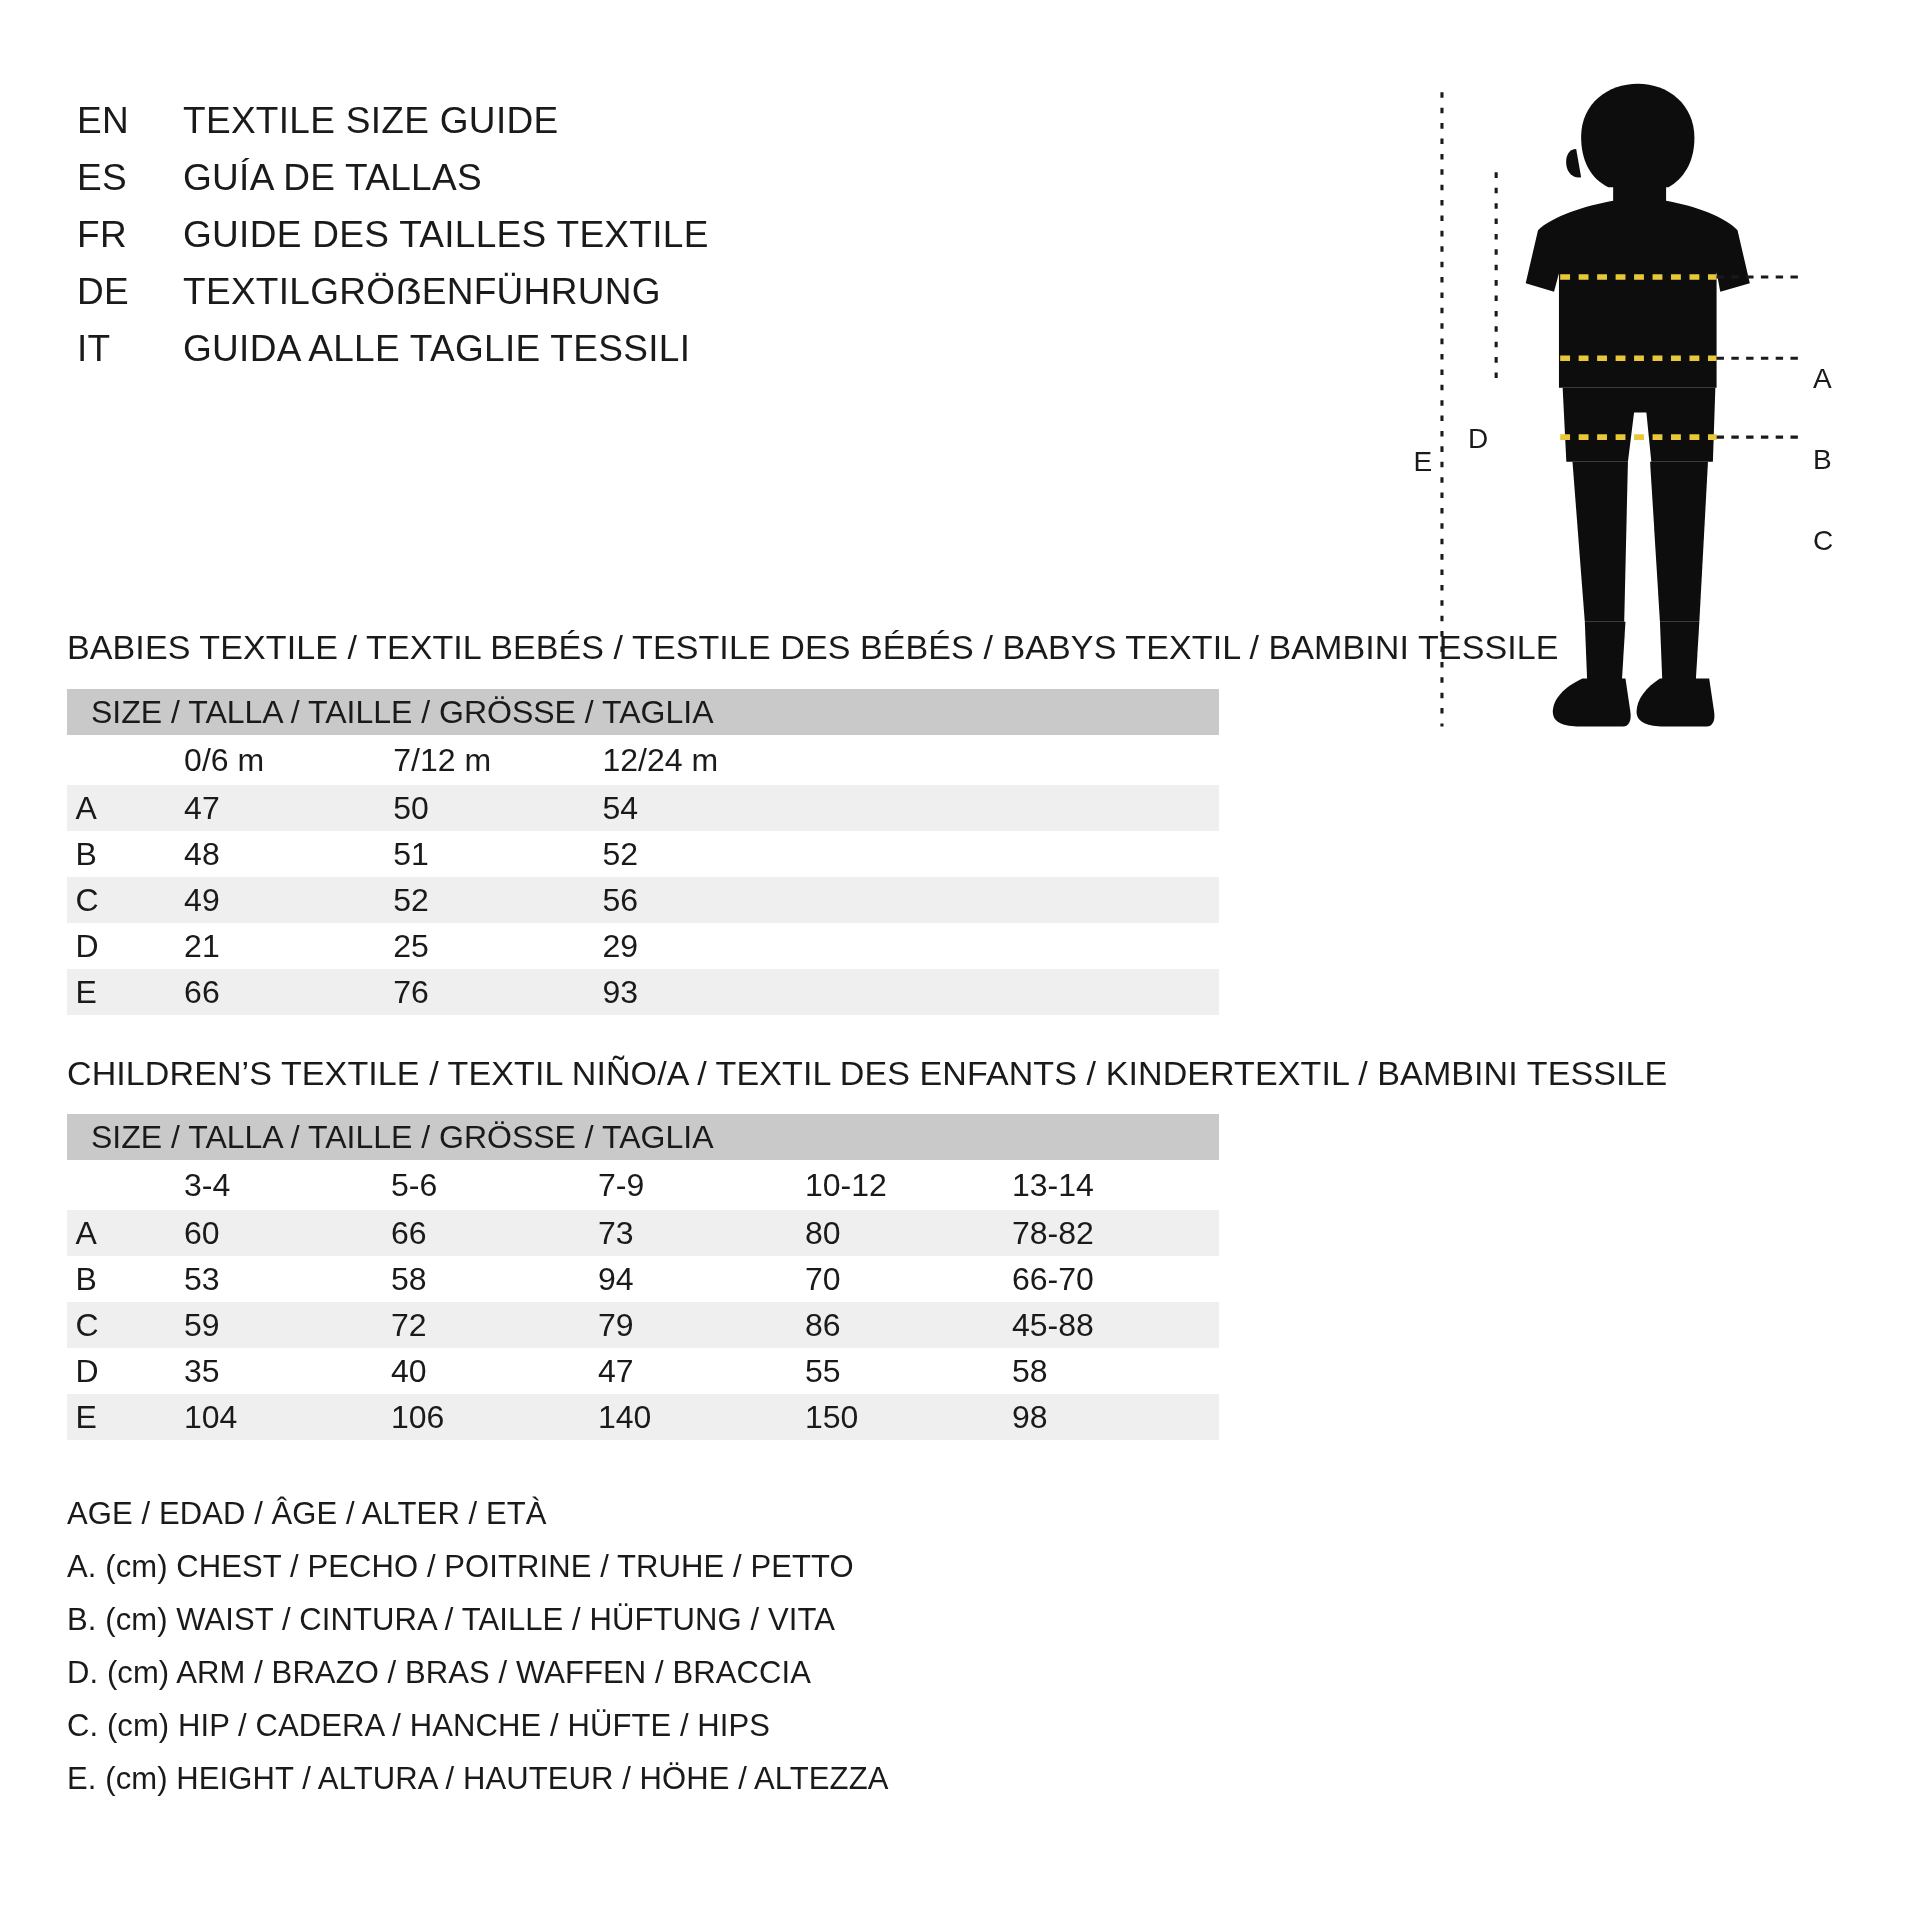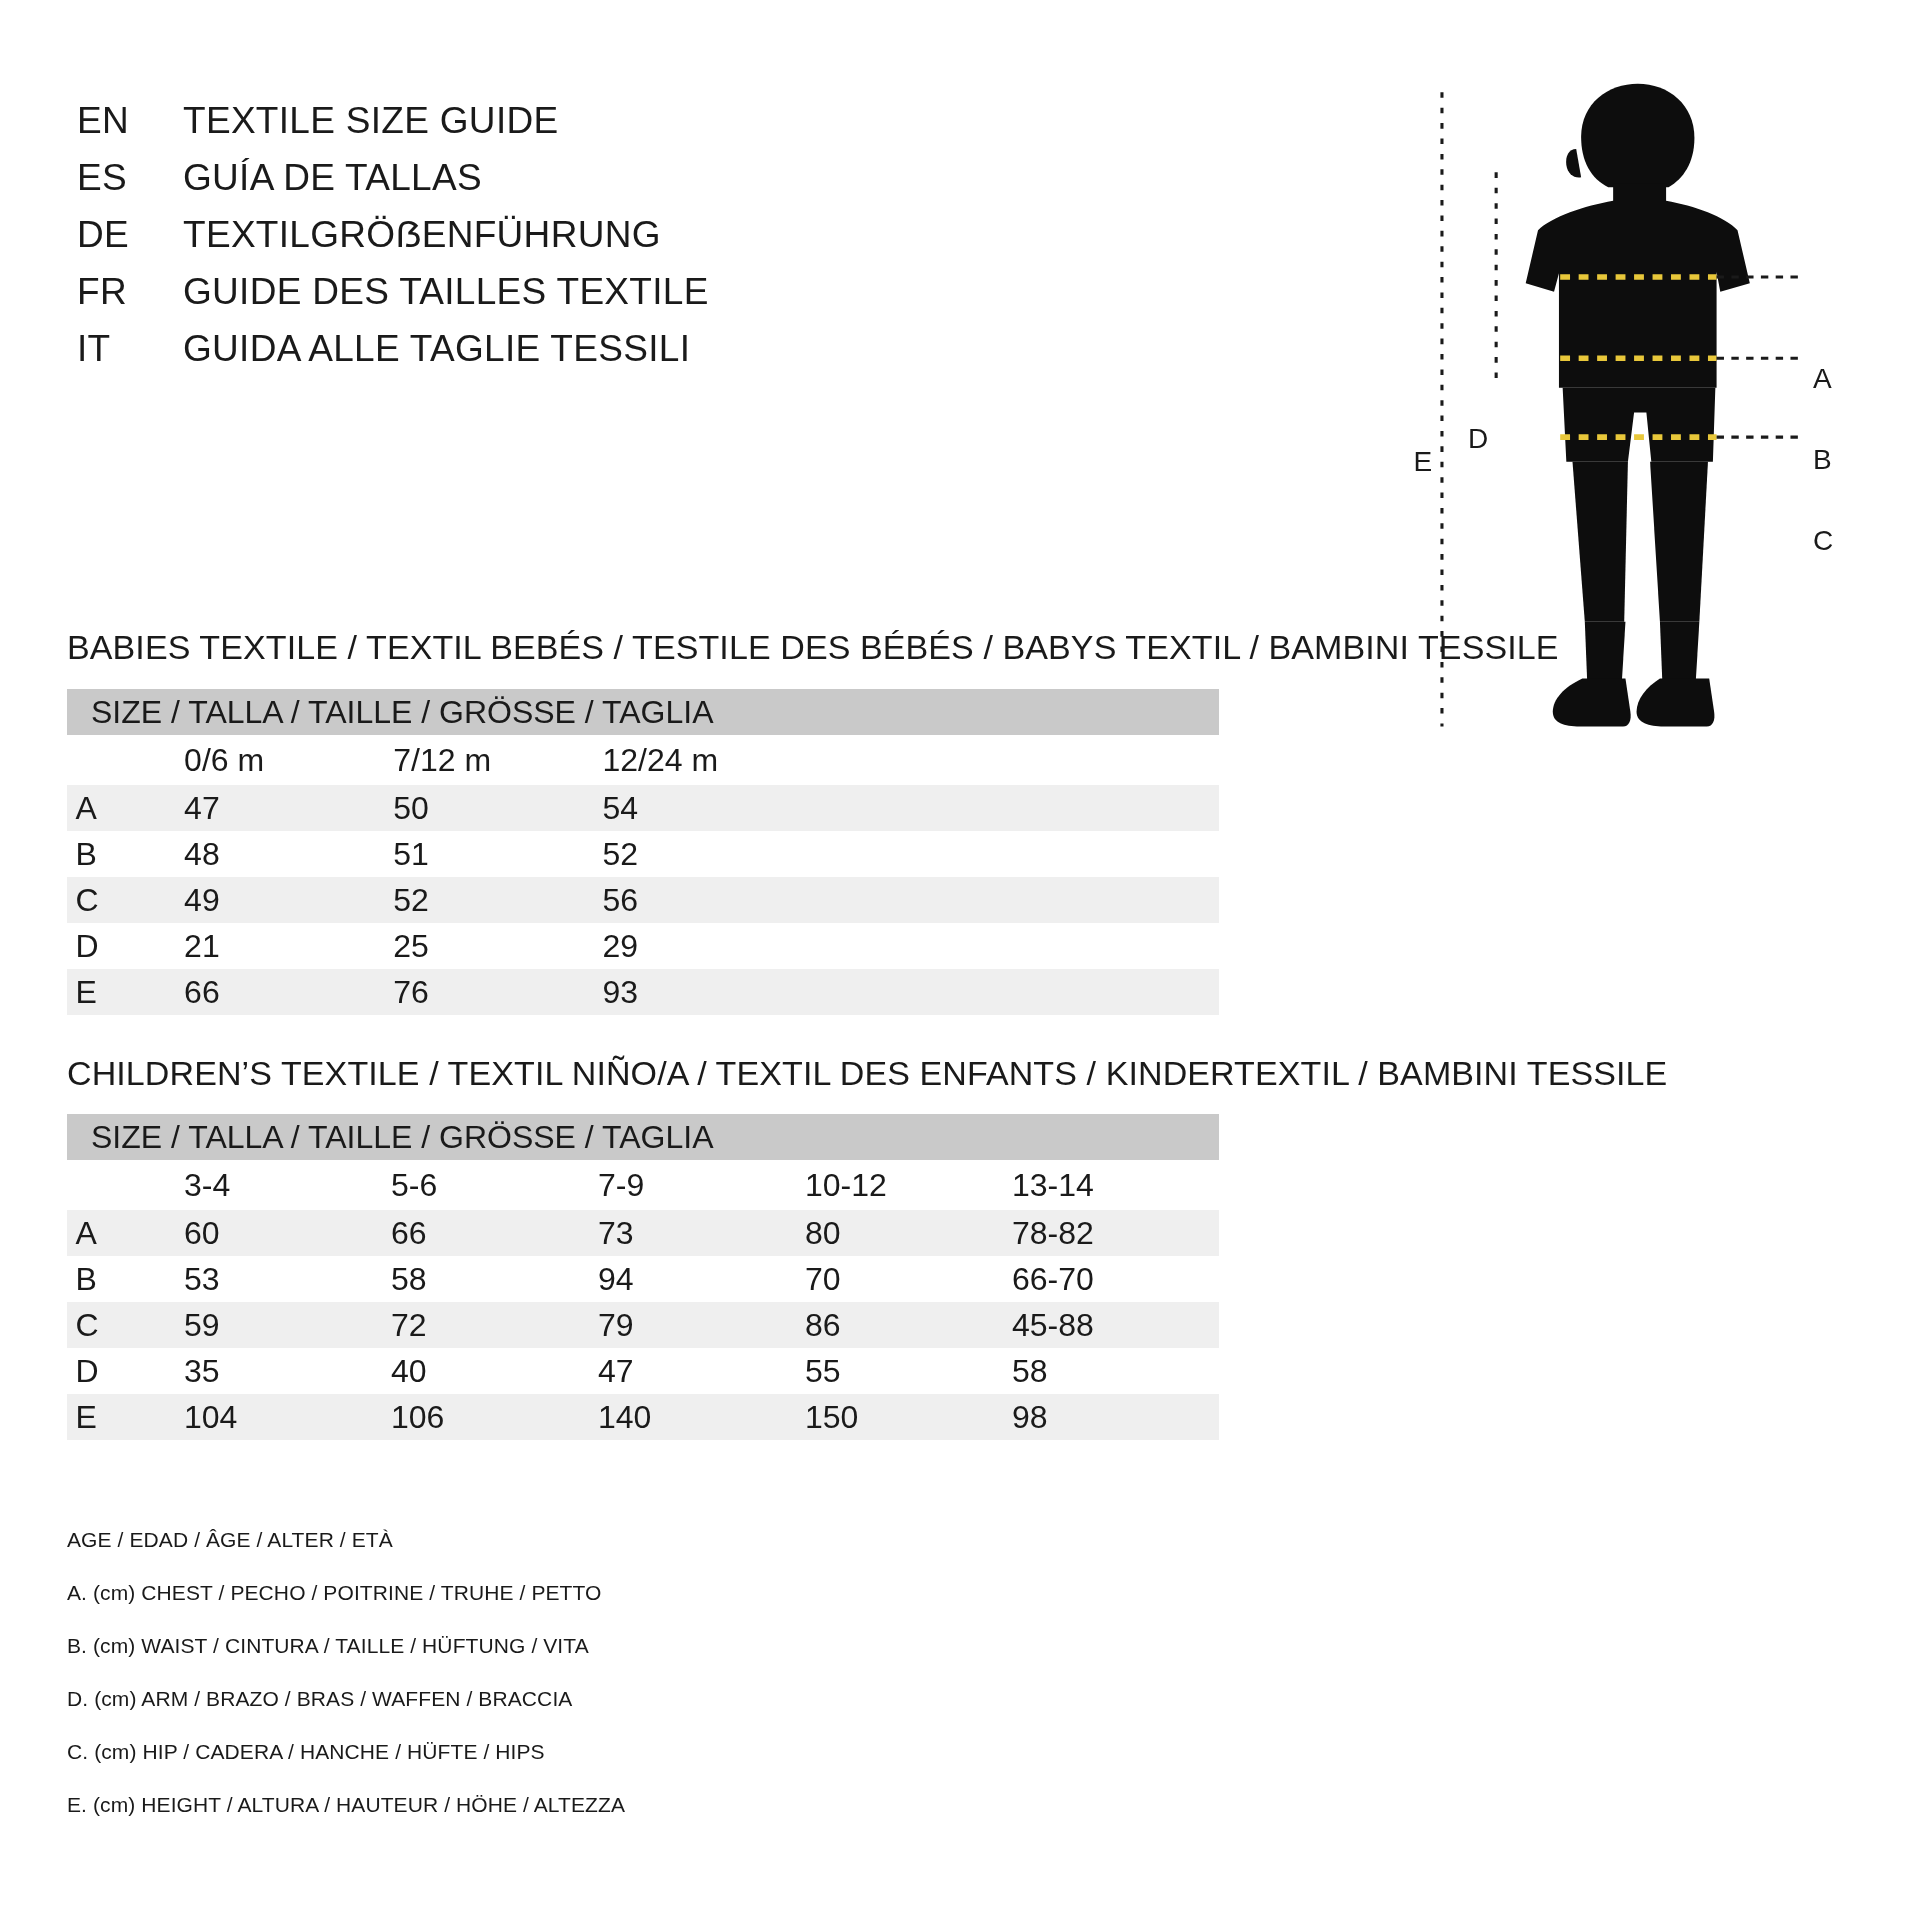--- a/index.html
+++ b/index.html
@@ -126,48 +126,48 @@
   
   #children-table col.lab { width: 117px; }
   #children-table col.c { width: 207px; }
 
   .cellpad { padding-left: 8.6px; }
 
   
   .legend {
     position: absolute;
     left: 67px;
-    top: 1528px;
-    font-size: 21px;
+    top: 1496px;
+    font-size: 31px;
   }
   .legend-row {
     height: 53px;
     white-space: nowrap;
     letter-spacing: 0.1px;
   }
 </style>
 </head>
 <body>
 
 <div class="lang-block">
   <div class="lang-row">
     <span class="lang-code">EN</span>
     <span class="lang-title">TEXTILE SIZE GUIDE</span>
   </div>
   <div class="lang-row">
     <span class="lang-code">ES</span>
     <span class="lang-title">GUÍA DE TALLAS</span>
   </div>
   <div class="lang-row">
+    <span class="lang-code">FR</span>
+    <span class="lang-title">GUIDE DES TAILLES TEXTILE</span>
+  </div>
+  <div class="lang-row">
     <span class="lang-code">DE</span>
     <span class="lang-title">TEXTILGRÖẞENFÜHRUNG</span>
-  </div>
-  <div class="lang-row">
-    <span class="lang-code">FR</span>
-    <span class="lang-title">GUIDE DES TAILLES TEXTILE</span>
   </div>
   <div class="lang-row">
     <span class="lang-code">IT</span>
     <span class="lang-title">GUIDA ALLE TAGLIE TESSILI</span>
   </div>
 </div>
 
 <div class="figure">
   <svg class="fig-svg" width="468" height="665" viewBox="0 0 760 1080">
 

